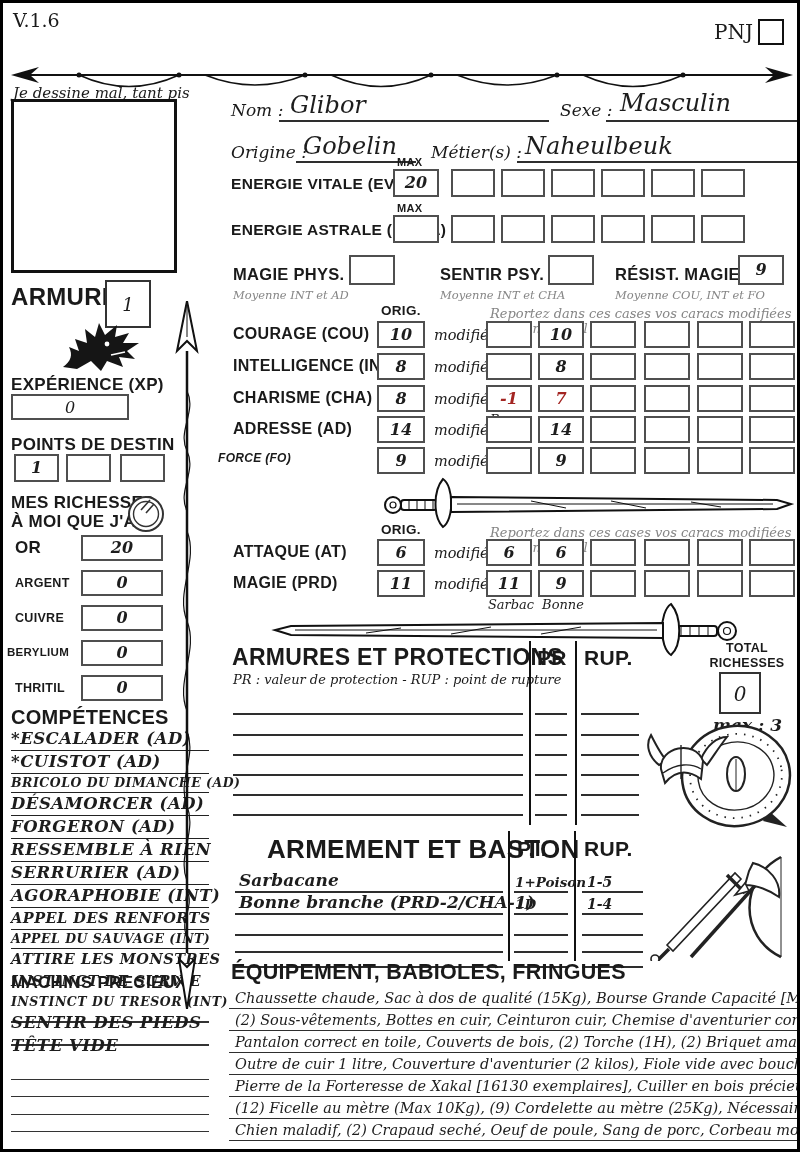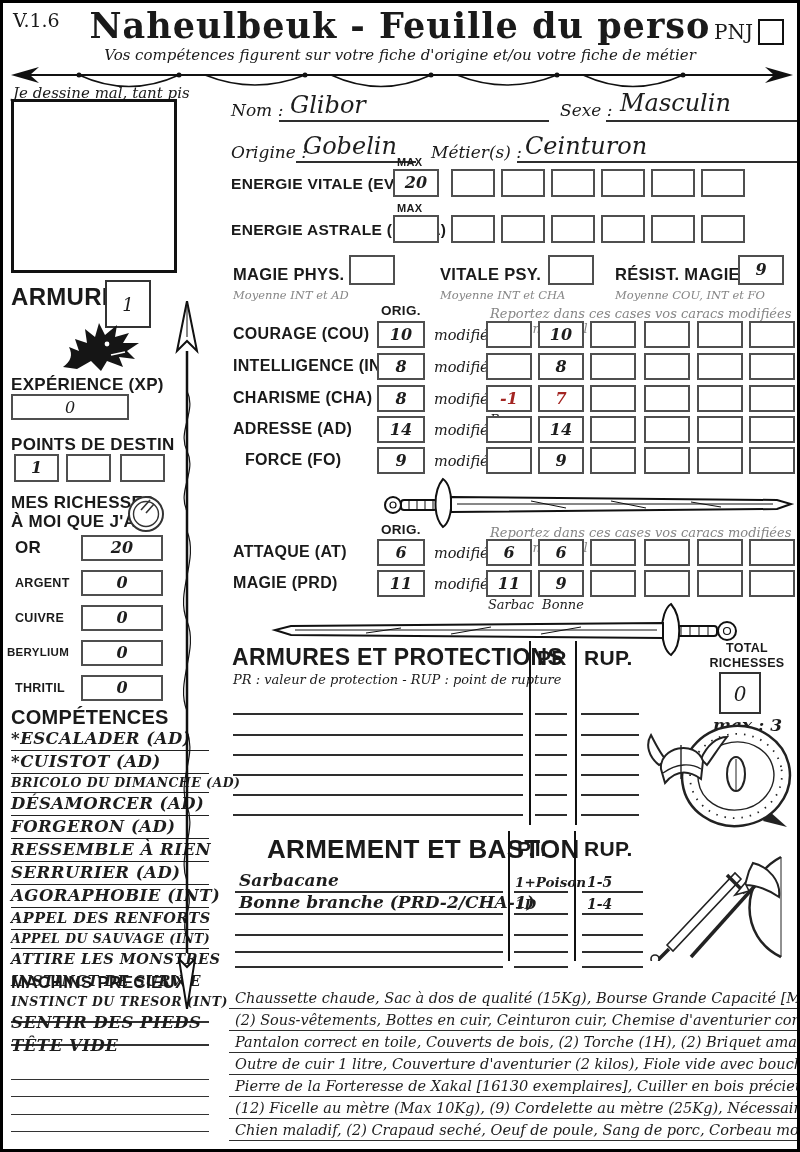--- a/index.html
+++ b/index.html
@@ -18,22 +18,20 @@
   .red{color:#a32522 !important;}
   svg{display:block;}
   .strikeline{background:linear-gradient(#333,#333) no-repeat 0 46%/100% 2px;}
 </style>
 </head>
 <body>
 
 <div class="page">
 
   <div class="abs" style="left:10px;top:6px;font-size:19px;">V.1.6</div>
-  <div class="abs" style="left:80px;right:80px;top:2px;text-align:center;font-weight:bold;font-size:35px;letter-spacing:1px;">Naheulbeuk - Feuille du perso</div>
-  <div class="abs script" style="left:80px;right:80px;top:43px;text-align:center;font-size:15px;">Vos compétences figurent sur votre fiche d'origine et/ou votre fiche de métier</div>
   <div class="abs" style="right:44px;top:17px;font-size:20px;">PNJ</div>
   <div class="abs" style="right:13px;top:16px;width:22px;height:22px;border:2px solid #111;background:#fff;"></div>
 
   <svg class="abs" style="left:6px;top:57px;" width="786" height="32" viewBox="0 0 786 32">
     <line x1="18" y1="15" x2="768" y2="15" stroke="#111" stroke-width="2"></line>
     <polygon points="2,15 30,7 21,15 30,23" fill="#111"></polygon>
     <polygon points="784,15 756,7 765,15 756,23" fill="#111"></polygon>
     <g stroke="#111" stroke-width="1.5" fill="none">
       <path d="M70 15 Q120 38 170 15"></path>
         <path d="M196 15 Q246 35 296 15"></path>
@@ -145,21 +143,21 @@
 
   <div class="abs script" style="left:557px;top:97px;font-size:17px;">Sexe :</div>
   <div class="abs hand" style="left:617px;top:86px;font-size:24px;">Masculin</div>
   <div class="ul" style="left:603px;top:117px;width:192px;"></div>
 
   <div class="abs script" style="left:228px;top:139px;font-size:17px;">Origine :</div>
   <div class="abs hand" style="left:300px;top:129px;font-size:24px;">Gobelin</div>
   <div class="ul" style="left:293px;top:158px;width:120px;"></div>
 
   <div class="abs script" style="left:428px;top:139px;font-size:17px;">Métier(s) :</div>
-  <div class="abs hand" style="left:522px;top:129px;font-size:24px;">Ceinturon</div>
+  <div class="abs hand" style="left:522px;top:129px;font-size:24px;">Naheulbeuk</div>
   <div class="ul" style="left:514px;top:158px;width:281px;"></div>
 
   <div id="energy-layer">
       <div class="abs print" style="left: 228px; top: 172px; font-size: 15.5px;">ENERGIE VITALE (EV-PV)</div>
       <div class="abs print" style="left: 394px; top: 153px; font-size: 11px;">MAX</div>
       <div class="box" style="left: 390px; top: 166px; width: 46px; height: 28px; position: absolute;"><span class="hand" style="font-size: 16px; line-height: 24px; font-weight: bold;">20</span></div>
       <div class="box" style="left: 448px; top: 166px; width: 44px; height: 28px; position: absolute;"><span class="hand" style="font-size: 16px; line-height: 24px; font-weight: bold;"></span></div>
       <div class="box" style="left: 498px; top: 166px; width: 44px; height: 28px; position: absolute;"><span class="hand" style="font-size: 16px; line-height: 24px; font-weight: bold;"></span></div>
       <div class="box" style="left: 548px; top: 166px; width: 44px; height: 28px; position: absolute;"><span class="hand" style="font-size: 16px; line-height: 24px; font-weight: bold;"></span></div>
       <div class="box" style="left: 598px; top: 166px; width: 44px; height: 28px; position: absolute;"><span class="hand" style="font-size: 16px; line-height: 24px; font-weight: bold;"></span></div>
@@ -172,21 +170,21 @@
       <div class="box" style="left: 498px; top: 212px; width: 44px; height: 28px; position: absolute;"><span class="hand" style="font-size: 16px; line-height: 24px; font-weight: bold;"></span></div>
       <div class="box" style="left: 548px; top: 212px; width: 44px; height: 28px; position: absolute;"><span class="hand" style="font-size: 16px; line-height: 24px; font-weight: bold;"></span></div>
       <div class="box" style="left: 598px; top: 212px; width: 44px; height: 28px; position: absolute;"><span class="hand" style="font-size: 16px; line-height: 24px; font-weight: bold;"></span></div>
       <div class="box" style="left: 648px; top: 212px; width: 44px; height: 28px; position: absolute;"><span class="hand" style="font-size: 16px; line-height: 24px; font-weight: bold;"></span></div>
       <div class="box" style="left: 698px; top: 212px; width: 44px; height: 28px; position: absolute;"><span class="hand" style="font-size: 16px; line-height: 24px; font-weight: bold;"></span></div>
     </div>
   <div id="magic-layer">
       <div class="abs print" style="left: 230px; top: 262px; font-size: 16.5px;">MAGIE PHYS.</div>
       <div class="abs script gray" style="left: 230px; top: 285px; font-size: 11.5px;">Moyenne INT et AD</div>
       <div class="box" style="left: 346px; top: 252px; width: 46px; height: 30px; position: absolute;"><span class="hand" style="font-size: 16px; line-height: 26px; font-weight: bold;"></span></div>
-      <div class="abs print" style="left: 437px; top: 262px; font-size: 16.5px;">VITALE PSY.</div>
+      <div class="abs print" style="left: 437px; top: 262px; font-size: 16.5px;">SENTIR PSY.</div>
       <div class="abs script gray" style="left: 437px; top: 285px; font-size: 11.5px;">Moyenne INT et CHA</div>
       <div class="box" style="left: 545px; top: 252px; width: 46px; height: 30px; position: absolute;"><span class="hand" style="font-size: 16px; line-height: 26px; font-weight: bold;"></span></div>
       <div class="abs print" style="left: 612px; top: 262px; font-size: 16.5px;">RÉSIST. MAGIE</div>
       <div class="abs script gray" style="left: 612px; top: 285px; font-size: 11.5px;">Moyenne COU, INT et FO</div>
       <div class="box" style="left: 735px; top: 252px; width: 46px; height: 30px; position: absolute;"><span class="hand" style="font-size: 16px; line-height: 26px; font-weight: bold;">9</span></div>
     </div>
 
   <div class="abs print" style="left:378px;top:300px;font-size:13.5px;">ORIG.</div>
   <div class="abs script gray" style="left:487px;top:303px;font-size:13px;">Reportez dans ces cases vos caracs modifiées par le matériel</div>
   <div id="stats-layer">
@@ -220,21 +218,21 @@
       <div class="abs hand" style="left: 483px; top: 409px; width: 50px; text-align: center; font-size: 13px;">Bonne b</div>
       <div class="abs print" style="left: 230px; top: 417px; font-size: 16px;">ADRESSE (AD)</div>
       <div class="box" style="left: 374px; top: 413px; width: 48px; height: 27px; position: absolute;"><span class="hand" style="font-size: 16px; line-height: 23px; font-weight: bold;">14</span></div>
       <div class="abs script" style="left: 431px; top: 419px; font-size: 14.5px;">modifiée...</div>
       <div class="box" style="left: 483px; top: 413px; width: 46px; height: 27px; position: absolute;"><span class="hand" style="font-size: 16px; line-height: 23px; font-weight: bold;"></span></div>
       <div class="box" style="left: 535px; top: 413px; width: 46px; height: 27px; position: absolute;"><span class="hand" style="font-size: 16px; line-height: 23px; font-weight: bold;">14</span></div>
       <div class="box" style="left: 587px; top: 413px; width: 46px; height: 27px; position: absolute;"><span class="hand" style="font-size: 16px; line-height: 23px; font-weight: bold;"></span></div>
       <div class="box" style="left: 641px; top: 413px; width: 46px; height: 27px; position: absolute;"><span class="hand" style="font-size: 16px; line-height: 23px; font-weight: bold;"></span></div>
       <div class="box" style="left: 694px; top: 413px; width: 46px; height: 27px; position: absolute;"><span class="hand" style="font-size: 16px; line-height: 23px; font-weight: bold;"></span></div>
       <div class="box" style="left: 746px; top: 413px; width: 46px; height: 27px; position: absolute;"><span class="hand" style="font-size: 16px; line-height: 23px; font-weight: bold;"></span></div>
-      <div class="abs print" style="left: 242px; top: 448px; font-size: 16px;">FORCE (FO)</div>
+      <div class="abs print" style="left: 215px; top: 448px; font-size: 12px; font-style: italic;">FORCE (FO)</div>
       <div class="box" style="left: 374px; top: 444px; width: 48px; height: 27px; position: absolute;"><span class="hand" style="font-size: 16px; line-height: 23px; font-weight: bold;">9</span></div>
       <div class="abs script" style="left: 431px; top: 450px; font-size: 14.5px;">modifiée...</div>
       <div class="box" style="left: 483px; top: 444px; width: 46px; height: 27px; position: absolute;"><span class="hand" style="font-size: 16px; line-height: 23px; font-weight: bold;"></span></div>
       <div class="box" style="left: 535px; top: 444px; width: 46px; height: 27px; position: absolute;"><span class="hand" style="font-size: 16px; line-height: 23px; font-weight: bold;">9</span></div>
       <div class="box" style="left: 587px; top: 444px; width: 46px; height: 27px; position: absolute;"><span class="hand" style="font-size: 16px; line-height: 23px; font-weight: bold;"></span></div>
       <div class="box" style="left: 641px; top: 444px; width: 46px; height: 27px; position: absolute;"><span class="hand" style="font-size: 16px; line-height: 23px; font-weight: bold;"></span></div>
       <div class="box" style="left: 694px; top: 444px; width: 46px; height: 27px; position: absolute;"><span class="hand" style="font-size: 16px; line-height: 23px; font-weight: bold;"></span></div>
       <div class="box" style="left: 746px; top: 444px; width: 46px; height: 27px; position: absolute;"><span class="hand" style="font-size: 16px; line-height: 23px; font-weight: bold;"></span></div>
     </div>
 
@@ -376,20 +374,21 @@
       <polygon points="26,92 94,20 100,26 32,98" stroke-width="1.6"></polygon>
       <path d="M86 22 L104 40" stroke-width="3.5" fill="none"></path>
       <path d="M28 96 L16 108" stroke-width="3.5" fill="none"></path>
       <circle cx="14" cy="106" r="4" stroke-width="1.6"></circle>
       <path d="M50 104 L120 26" stroke-width="3.5" fill="none"></path>
       <path d="M112 10 C128 14 140 28 138 44 C126 36 114 32 104 32 L108 18 Z" stroke-width="2"></path>
       <polygon points="104,30 94,42 108,38" stroke-width="1.6"></polygon>
     </g>
   </svg>
 
+  <div class="abs print" style="left:228px;top:957px;font-size:21.5px;">ÉQUIPEMENT, BABIOLES, FRINGUES</div>
   <div id="equip-lines">
       <div class="abs ul" style="left: 226px; top: 1005px; width: 568px; border-top-width: 1.5px;"></div>
       <div class="abs hand" style="left: 232px; top: 987px; font-size: 14.5px; white-space: nowrap;">Chaussette chaude, Sac à dos de qualité (15Kg), Bourse Grande Capacité [Max 100PO], Sel</div>
       <div class="abs ul" style="left: 226px; top: 1027px; width: 568px; border-top-width: 1.5px;"></div>
       <div class="abs hand" style="left: 232px; top: 1009px; font-size: 14.5px; white-space: nowrap;">(2) Sous-vêtements, Bottes en cuir, Ceinturon cuir, Chemise d'aventurier correcte</div>
       <div class="abs ul" style="left: 226px; top: 1049px; width: 568px; border-top-width: 1.5px;"></div>
       <div class="abs hand" style="left: 232px; top: 1031px; font-size: 14.5px; white-space: nowrap;">Pantalon correct en toile, Couverts de bois, (2) Torche (1H), (2) Briquet amadou, Écuelle</div>
       <div class="abs ul" style="left: 226px; top: 1071px; width: 568px; border-top-width: 1.5px;"></div>
       <div class="abs hand" style="left: 232px; top: 1053px; font-size: 14.5px; white-space: nowrap;">Outre de cuir 1 litre, Couverture d'aventurier (2 kilos), Fiole vide avec bouchon</div>
       <div class="abs ul" style="left: 226px; top: 1093px; width: 568px; border-top-width: 1.5px;"></div>

